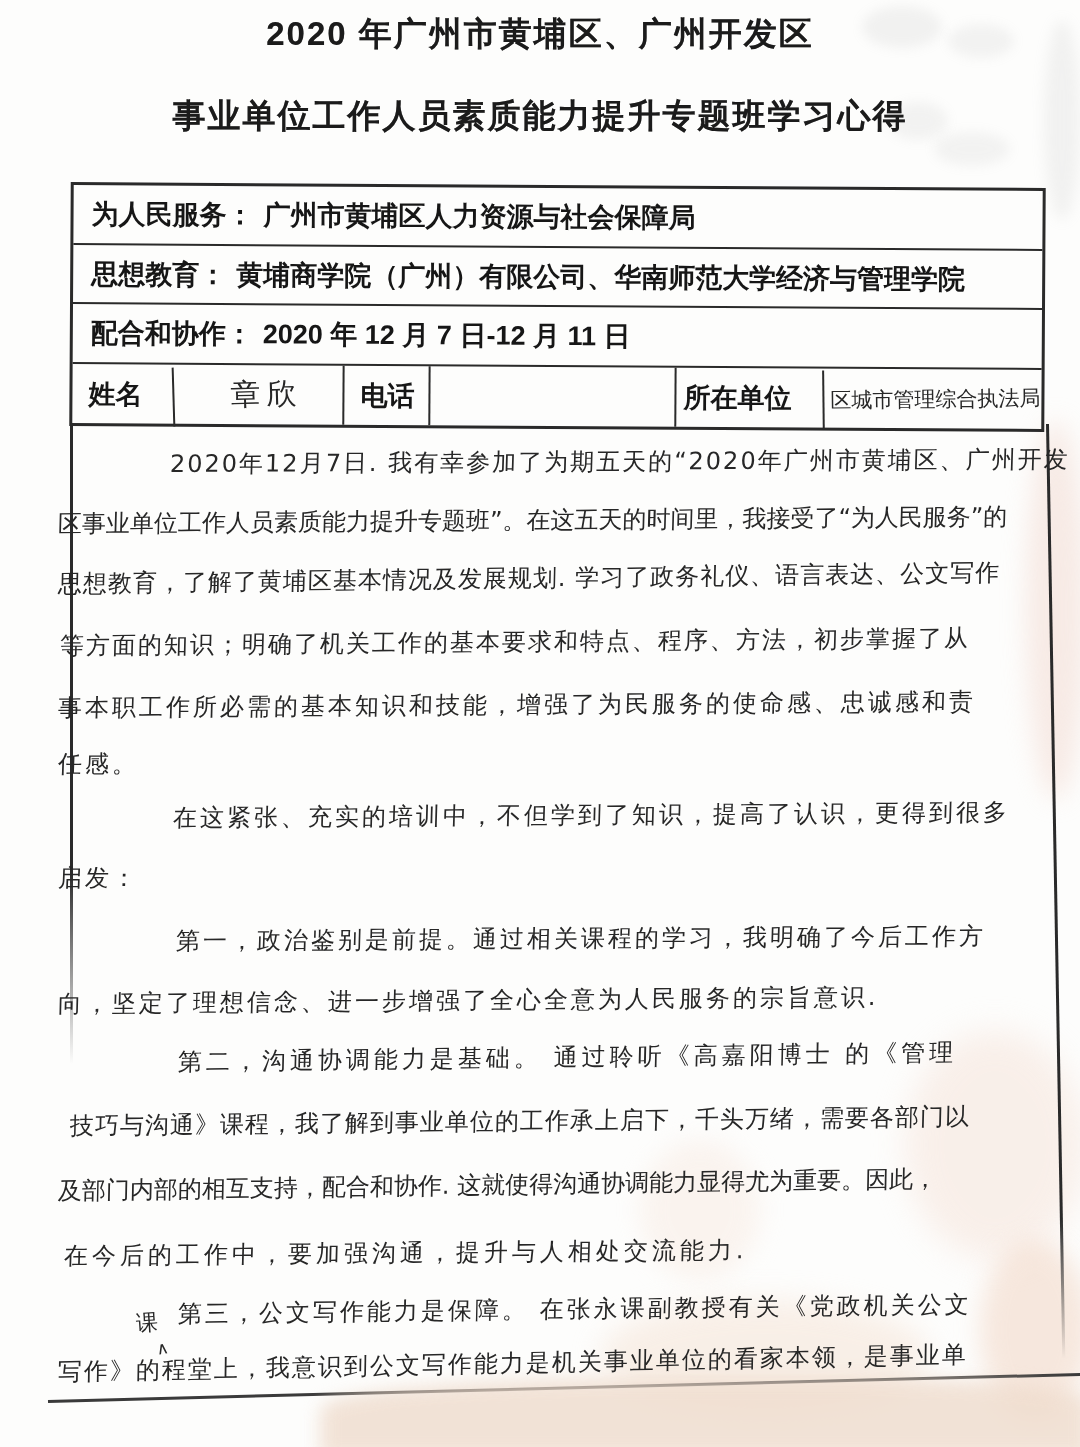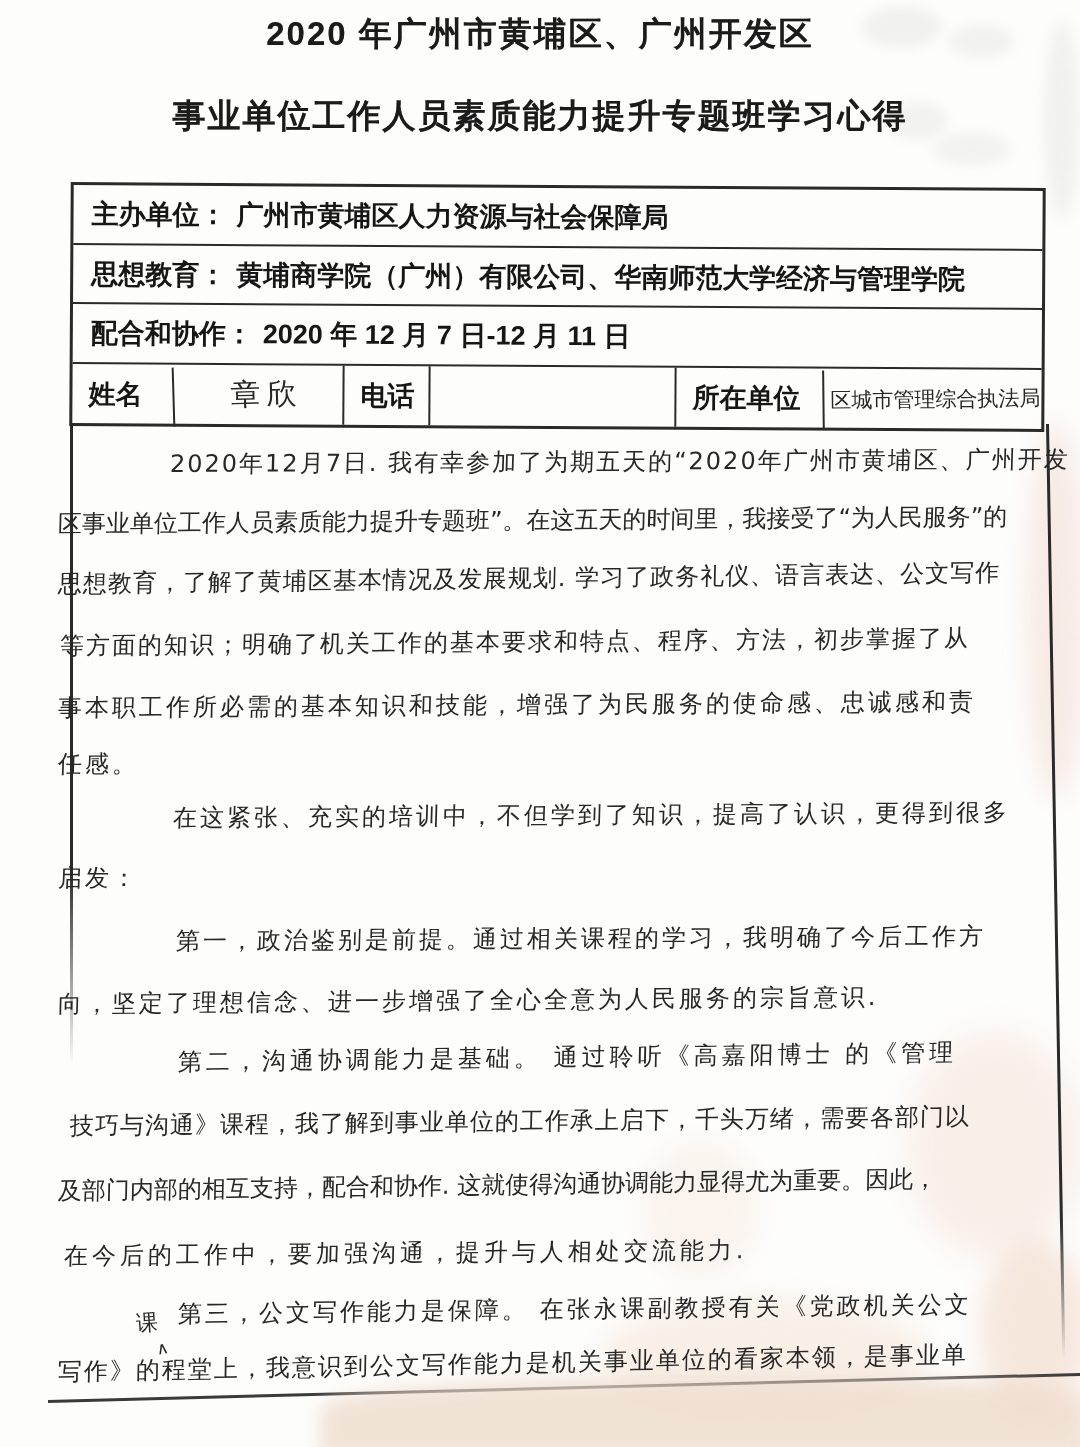--- a/index.html
+++ b/index.html
@@ -38,21 +38,21 @@
   #row-organizer{height:59px;}
   #row-time{height:60px;}
   #row-info{height:59px;border-bottom:none;padding-left:0;}
   .flabel{margin-right:10px;}
   .cell{box-sizing:border-box;height:100%;display:flex;align-items:center;padding-left:16px;}
   .cell+.cell{border-left:2.5px solid #2a2a2a;}
   .c-name-l{width:100px;}
   .c-name-v{width:170px;justify-content:center;}
   .c-phone-l{width:86px;}
   .c-phone-v{width:246px;}
-  .c-unit-l{width:148px;padding-left:16px;}
+  .c-unit-l{width:148px;padding-left:7px;}
   .c-unit-v{flex:1;padding-left:6px;}
 
   
   .vline{position:absolute;width:3px;pointer-events:none;}
   #cell-left-border{left:70px;top:424px;height:640px;
       background:linear-gradient(#2a2a2a 70%,rgba(42,42,42,0));}
   #cell-right-border{left:1046px;top:424px;height:935px;transform:rotate(-1deg);
       transform-origin:top left;
       background:linear-gradient(#2a2a2a 85%,rgba(42,42,42,0));}
   #table-bottom-border{position:absolute;left:48px;top:1400px;width:1040px;height:3px;
@@ -82,21 +82,21 @@
   <div class="smudge pink2"></div>
   <div class="smudge pink3"></div>
   <div class="smudge pink5"></div>
   <div class="smudge pink6"></div>
 
   <div id="title1" class="title">2020 年广州市黄埔区、广州开发区</div>
   <div id="title2" class="title">事业单位工作人员素质能力提升专题班学习心得</div>
 
   <div id="form-table">
     <div id="row-host" class="frow">
-      <span class="flabel">主办单位：</span>
+      <span class="flabel">为人民服务：</span>
       <span>广州市黄埔区人力资源与社会保障局</span>
     </div>
     <div id="row-organizer" class="frow">
       <span class="flabel">思想教育：</span>
       <span>黄埔商学院（广州）有限公司、华南师范大学经济与管理学院</span>
     </div>
     <div id="row-time" class="frow">
       <span class="flabel">配合和协作：</span>
       <span>2020 年 12 月 7 日-12 月 11 日</span>
     </div>

